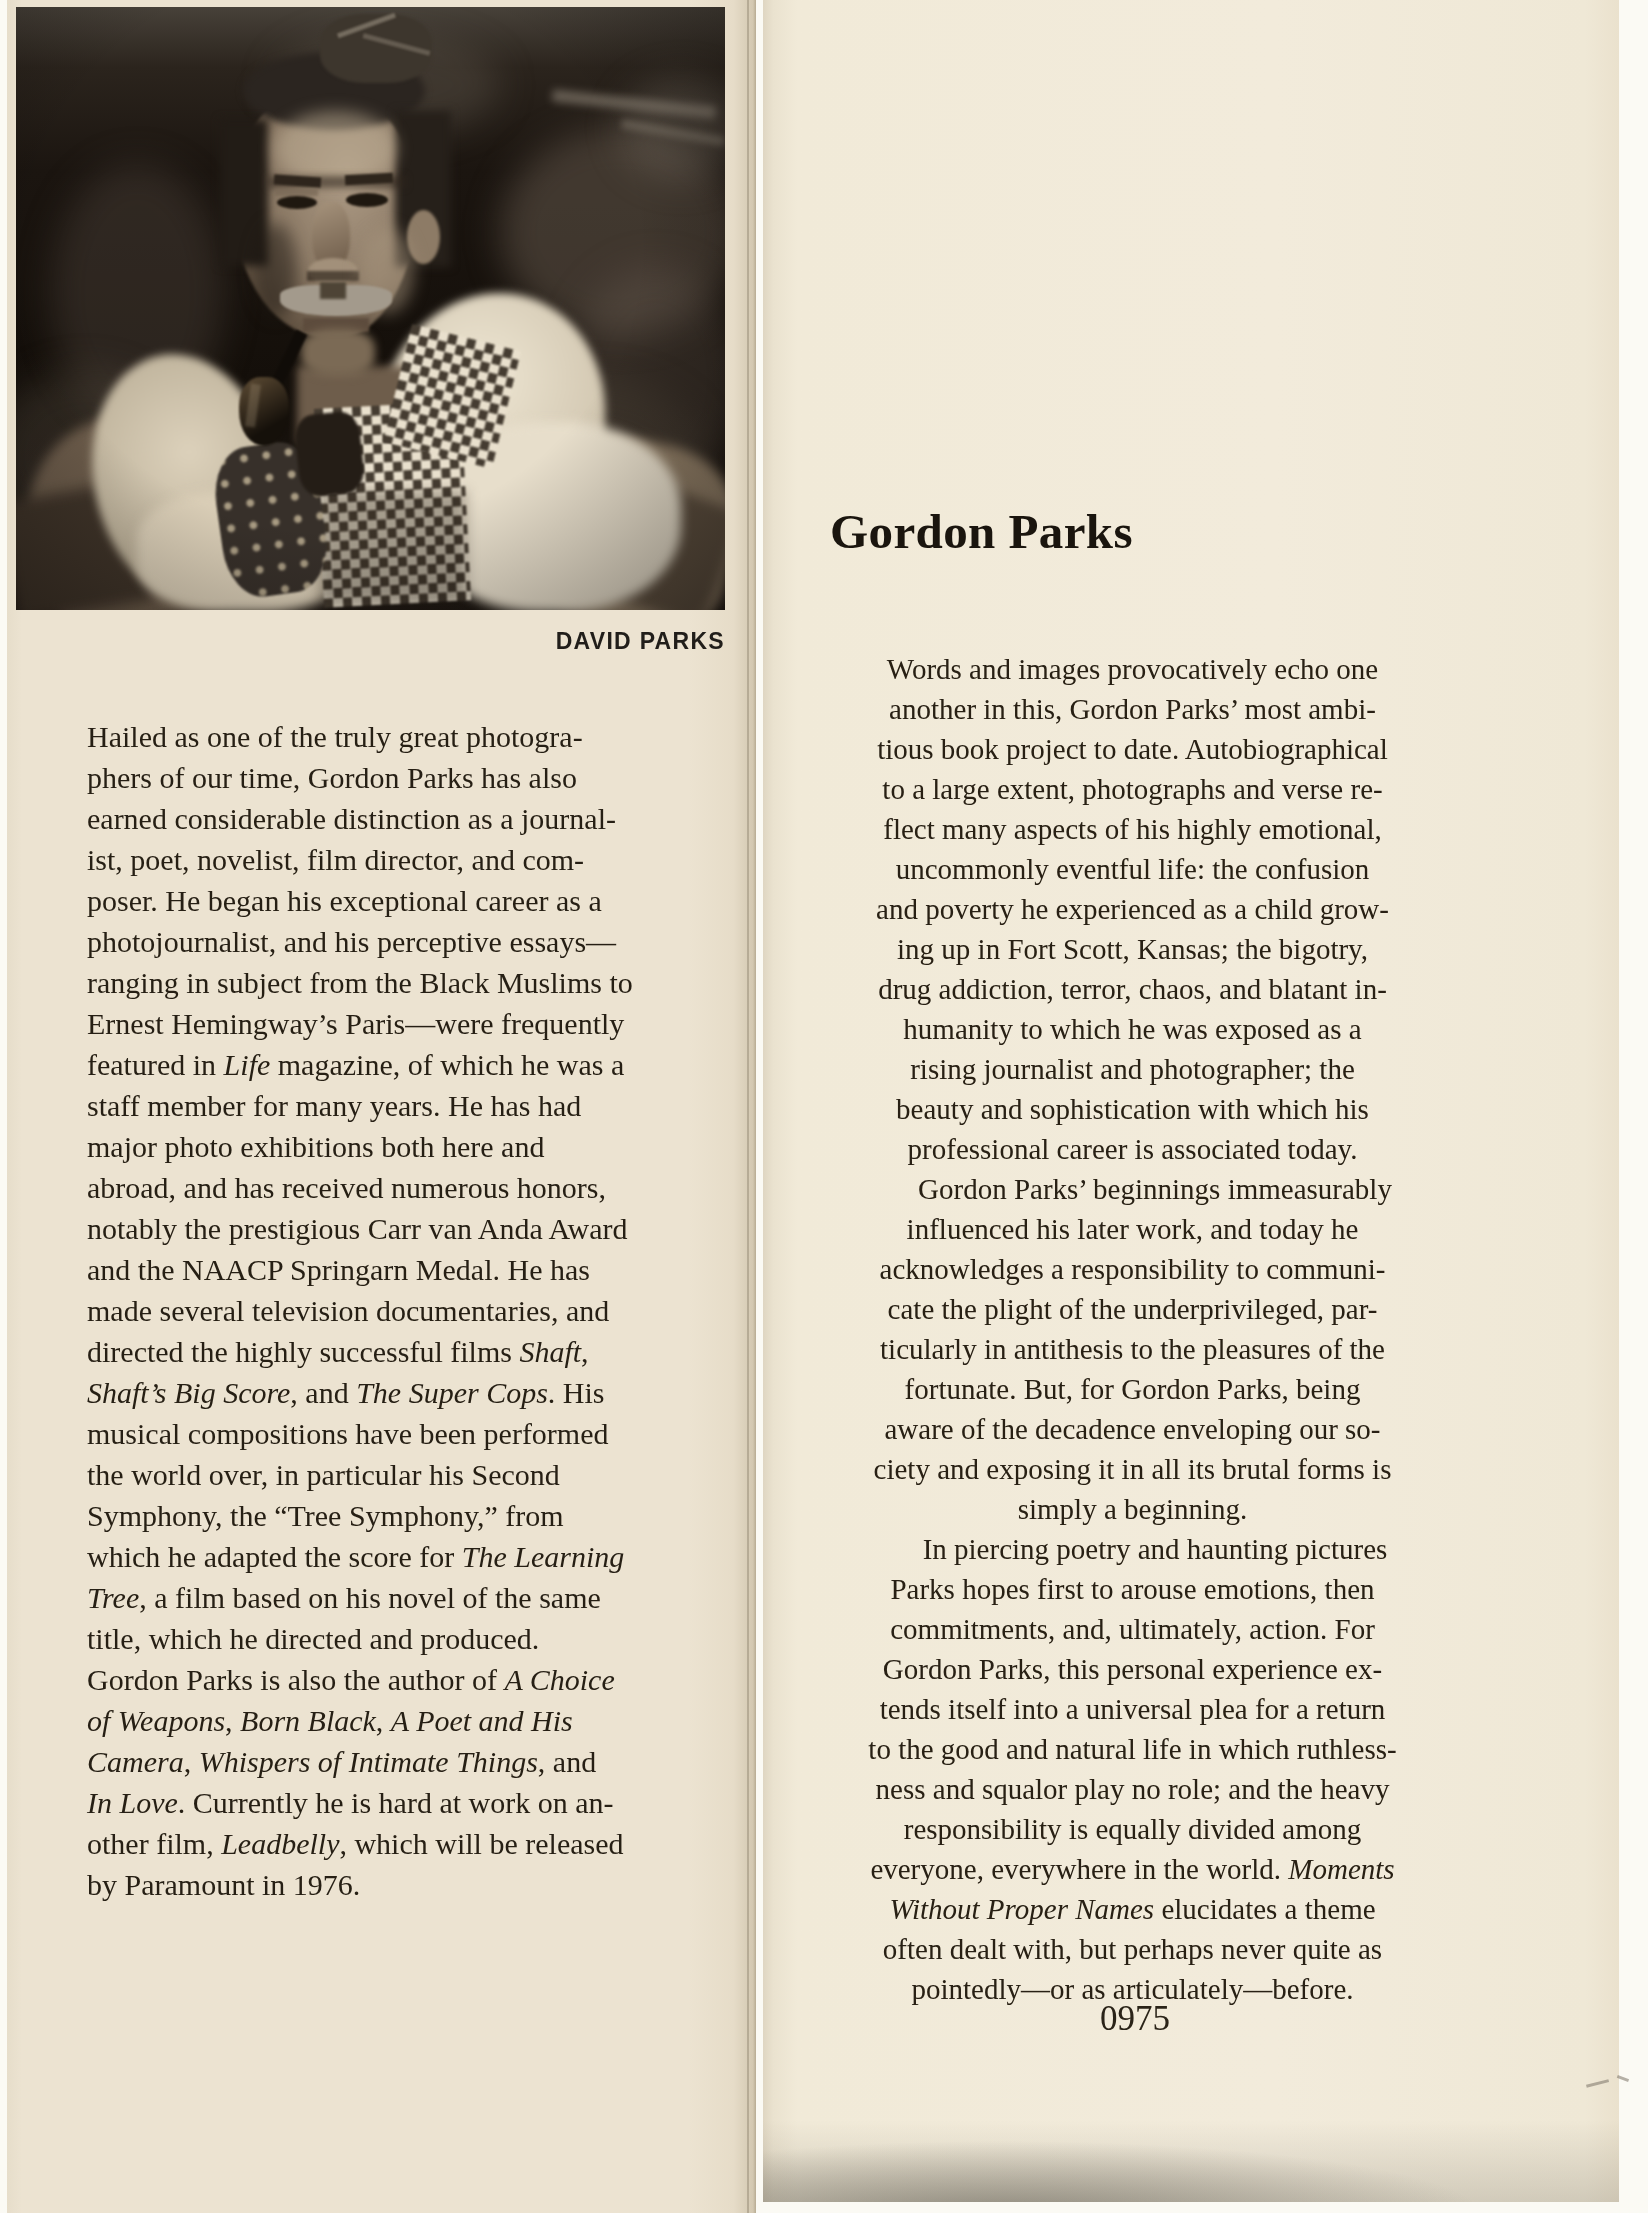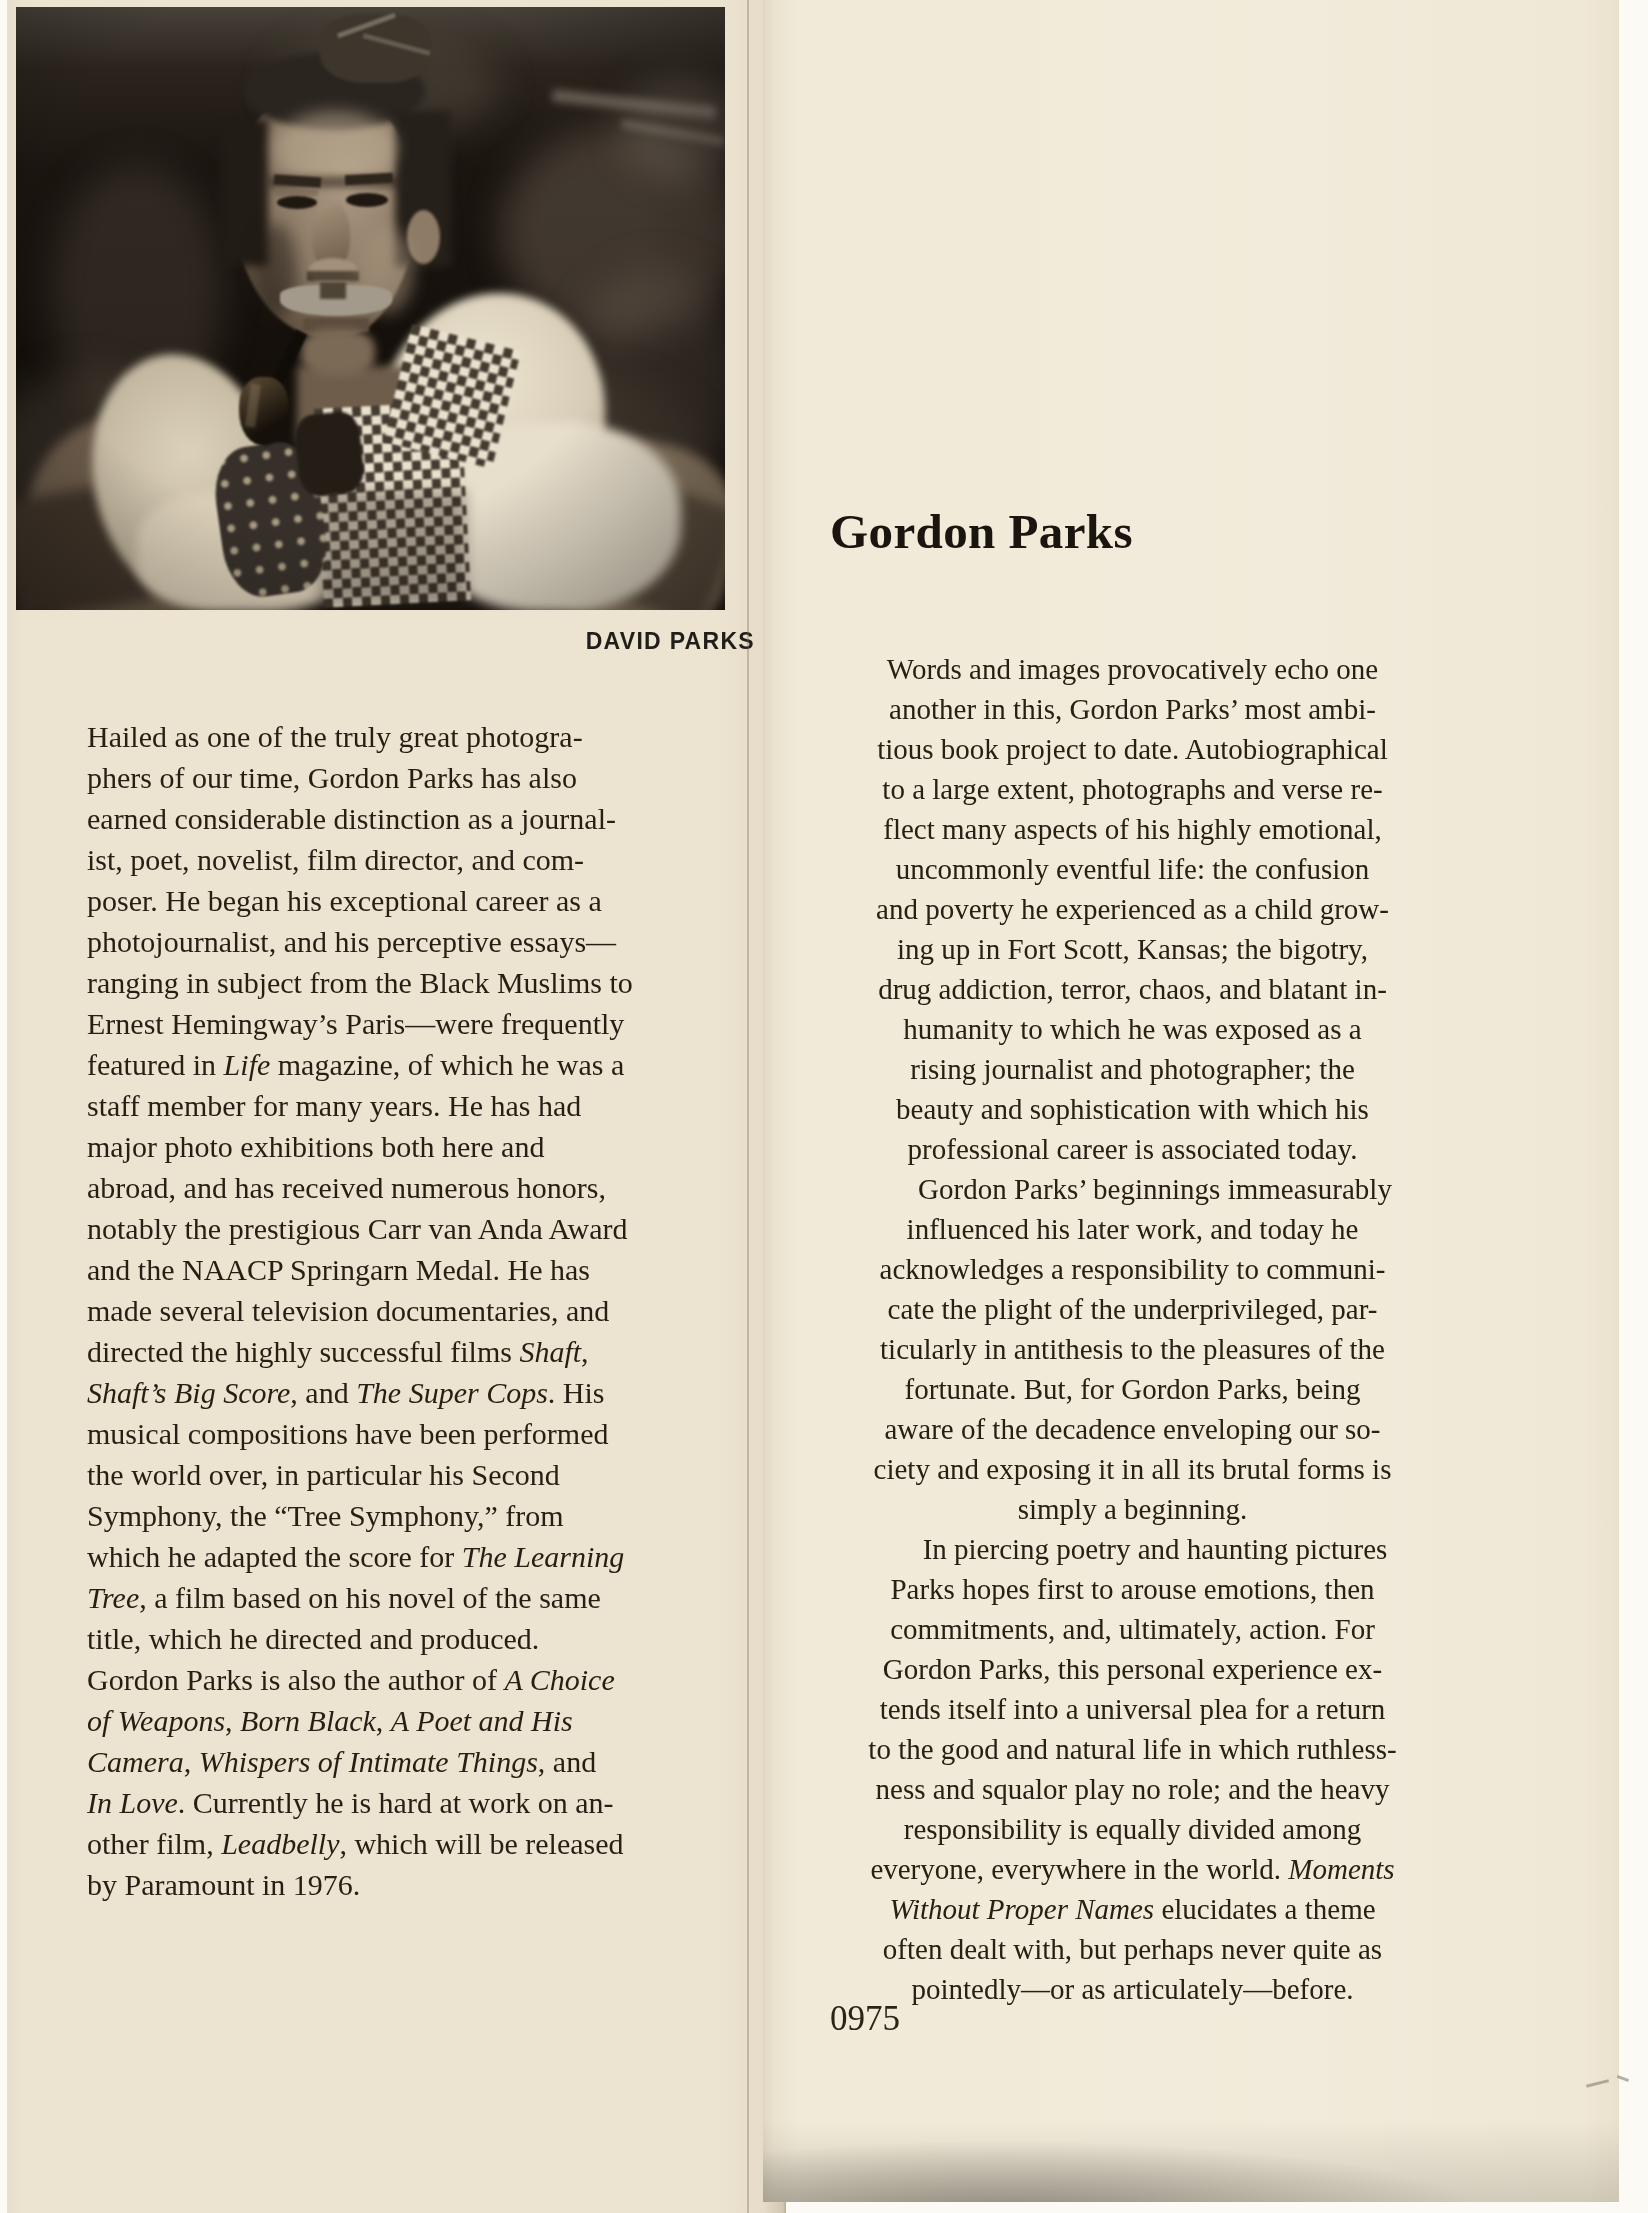--- a/index.html
+++ b/index.html
@@ -5,21 +5,20 @@
   html,body{margin:0;padding:0;}
   body{
     width:1648px;height:2214px;position:relative;overflow:hidden;
     background:#fbfaf4;
     font-family:"Liberation Serif", serif;
   }
   
   .left-flap{
     position:absolute;left:7px;top:0;width:749px;height:2214px;
     background:linear-gradient(90deg,#e6ddca 0%,#ece3d1 2%,#ece3d1 91%,#e6dcc8 97%,#d3c8b1 99.6%,#b7ab92 100%);
-    padding-left:30px;
   }
   .right-flap{
     position:absolute;left:763px;top:0;width:856px;height:2202px;
     background:linear-gradient(90deg,#dfd6c2 0%,#eae2cf 1.2%,#f1ead8 4%,#f2ebdb 60%,#efe8d6 96%,#eae1cd 100%);
   }
   
   .photo{position:absolute;left:8.6px;top:7px;width:709px;height:603px;background:#17120e;overflow:hidden;}
   .photo .ly{position:absolute;}
   .ph-base{inset:0;background:linear-gradient(180deg,#474139 0px,#2b241d 61px,#1b1510 164px,#140f0a 372px,#1d1712 603px);}
   .blob{border-radius:50%;filter:blur(17.3px);}
@@ -102,21 +101,21 @@
   .author{
     position:absolute;left:67px;top:503px;
     font-size:49px;font-weight:bold;color:#1a150e;letter-spacing:0.4px;
   }
   .rbody{
     position:absolute;left:67px;top:649px;width:605px;
     font-size:29px;line-height:40px;color:#282014;text-align:center;
   }
   .rbody .para.indent{text-indent:45px;}
   .code{
-    position:absolute;left:67px;top:1999px;width:610px;text-align:left;
+    position:absolute;left:67px;top:1999px;width:610px;text-align:center;
     font-size:35px;color:#2a2318;
   }
   
   .fold-line{position:absolute;left:747px;top:0;width:1.7px;height:2214px;background:rgba(120,108,88,.35);}
   .pencil{position:absolute;left:823px;top:2068px;width:173px;height:31px;opacity:.55;}
   .pencil i{position:absolute;background:#7c7468;display:block;}
   .pencil .p1{left:0;top:14px;width:22.5px;height:2.6px;transform:rotate(-14deg);}
   .pencil .p2{left:31px;top:8.6px;width:12px;height:2.6px;transform:rotate(20deg);}
   .shadow-bottom{
     position:absolute;left:0;bottom:0;width:100%;height:82px;

